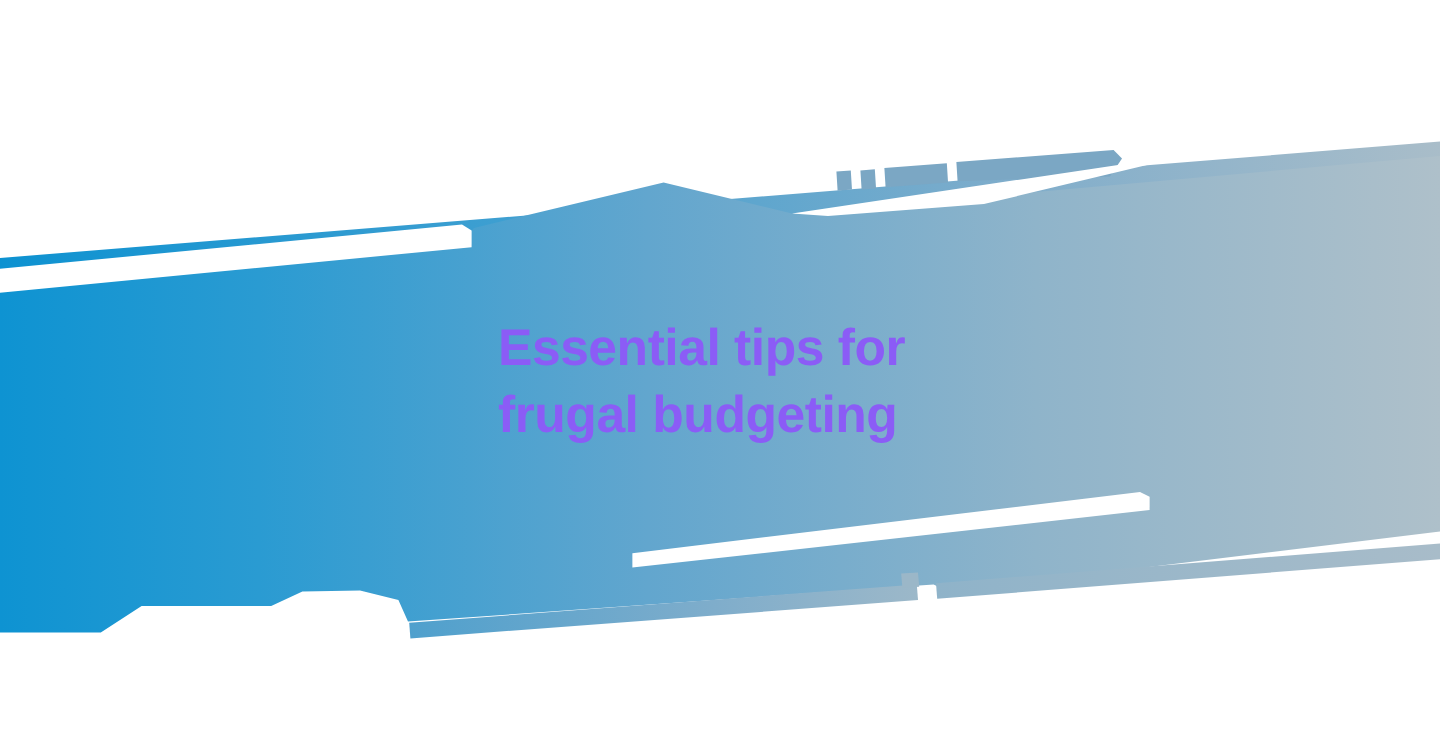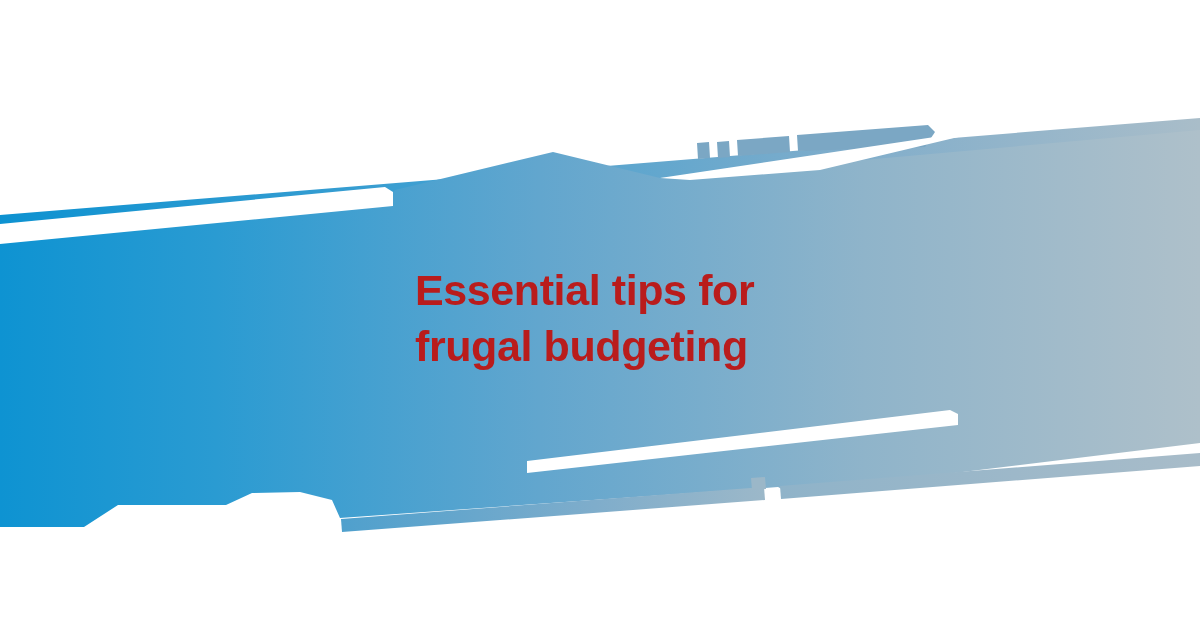--- a/index.html
+++ b/index.html
@@ -26,21 +26,21 @@
     position: absolute;
     left: 415px;
     top: 263px;
     width: 420px;
     margin: 0;
     font-family: "Liberation Sans", sans-serif;
     font-weight: 700;
     font-size: 43px;
     line-height: 1.3;
     letter-spacing: -0.4px;
-    color: #b91c1c;
+    color: #8b5cf6;
     white-space: pre-line;
   }
 </style>
 </head>
 <body>
 
 <div id="canvas">
 
   <svg id="bg-svg" viewBox="0 0 1200 630" preserveAspectRatio="none">
     <defs>

